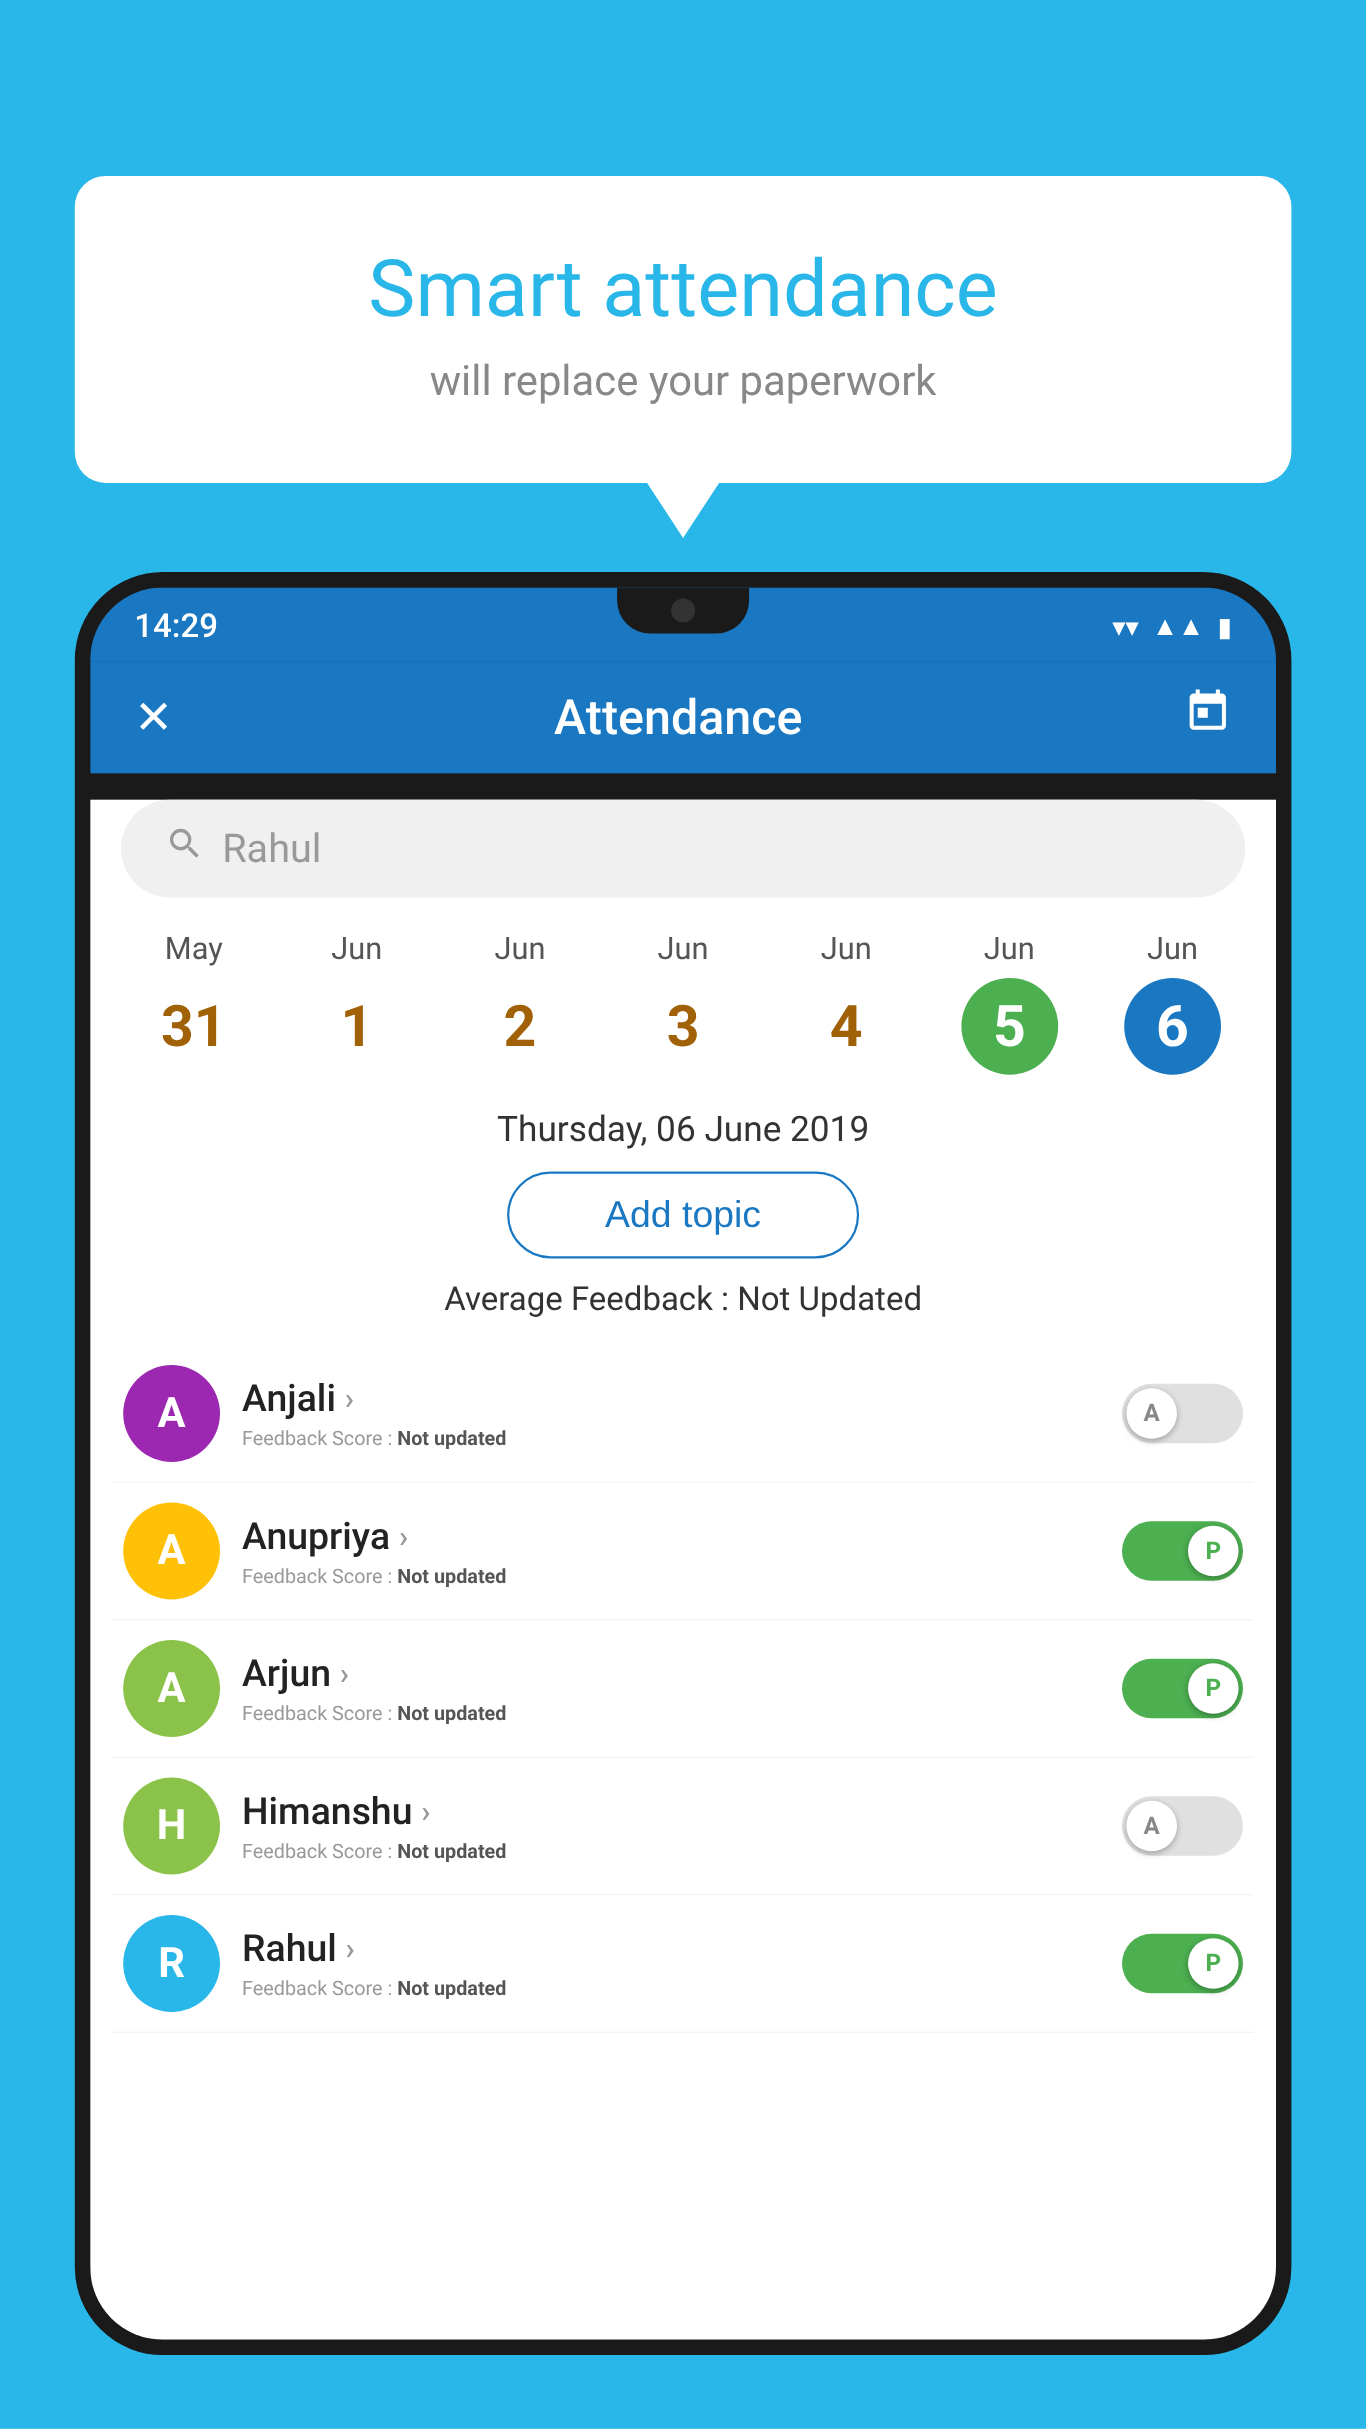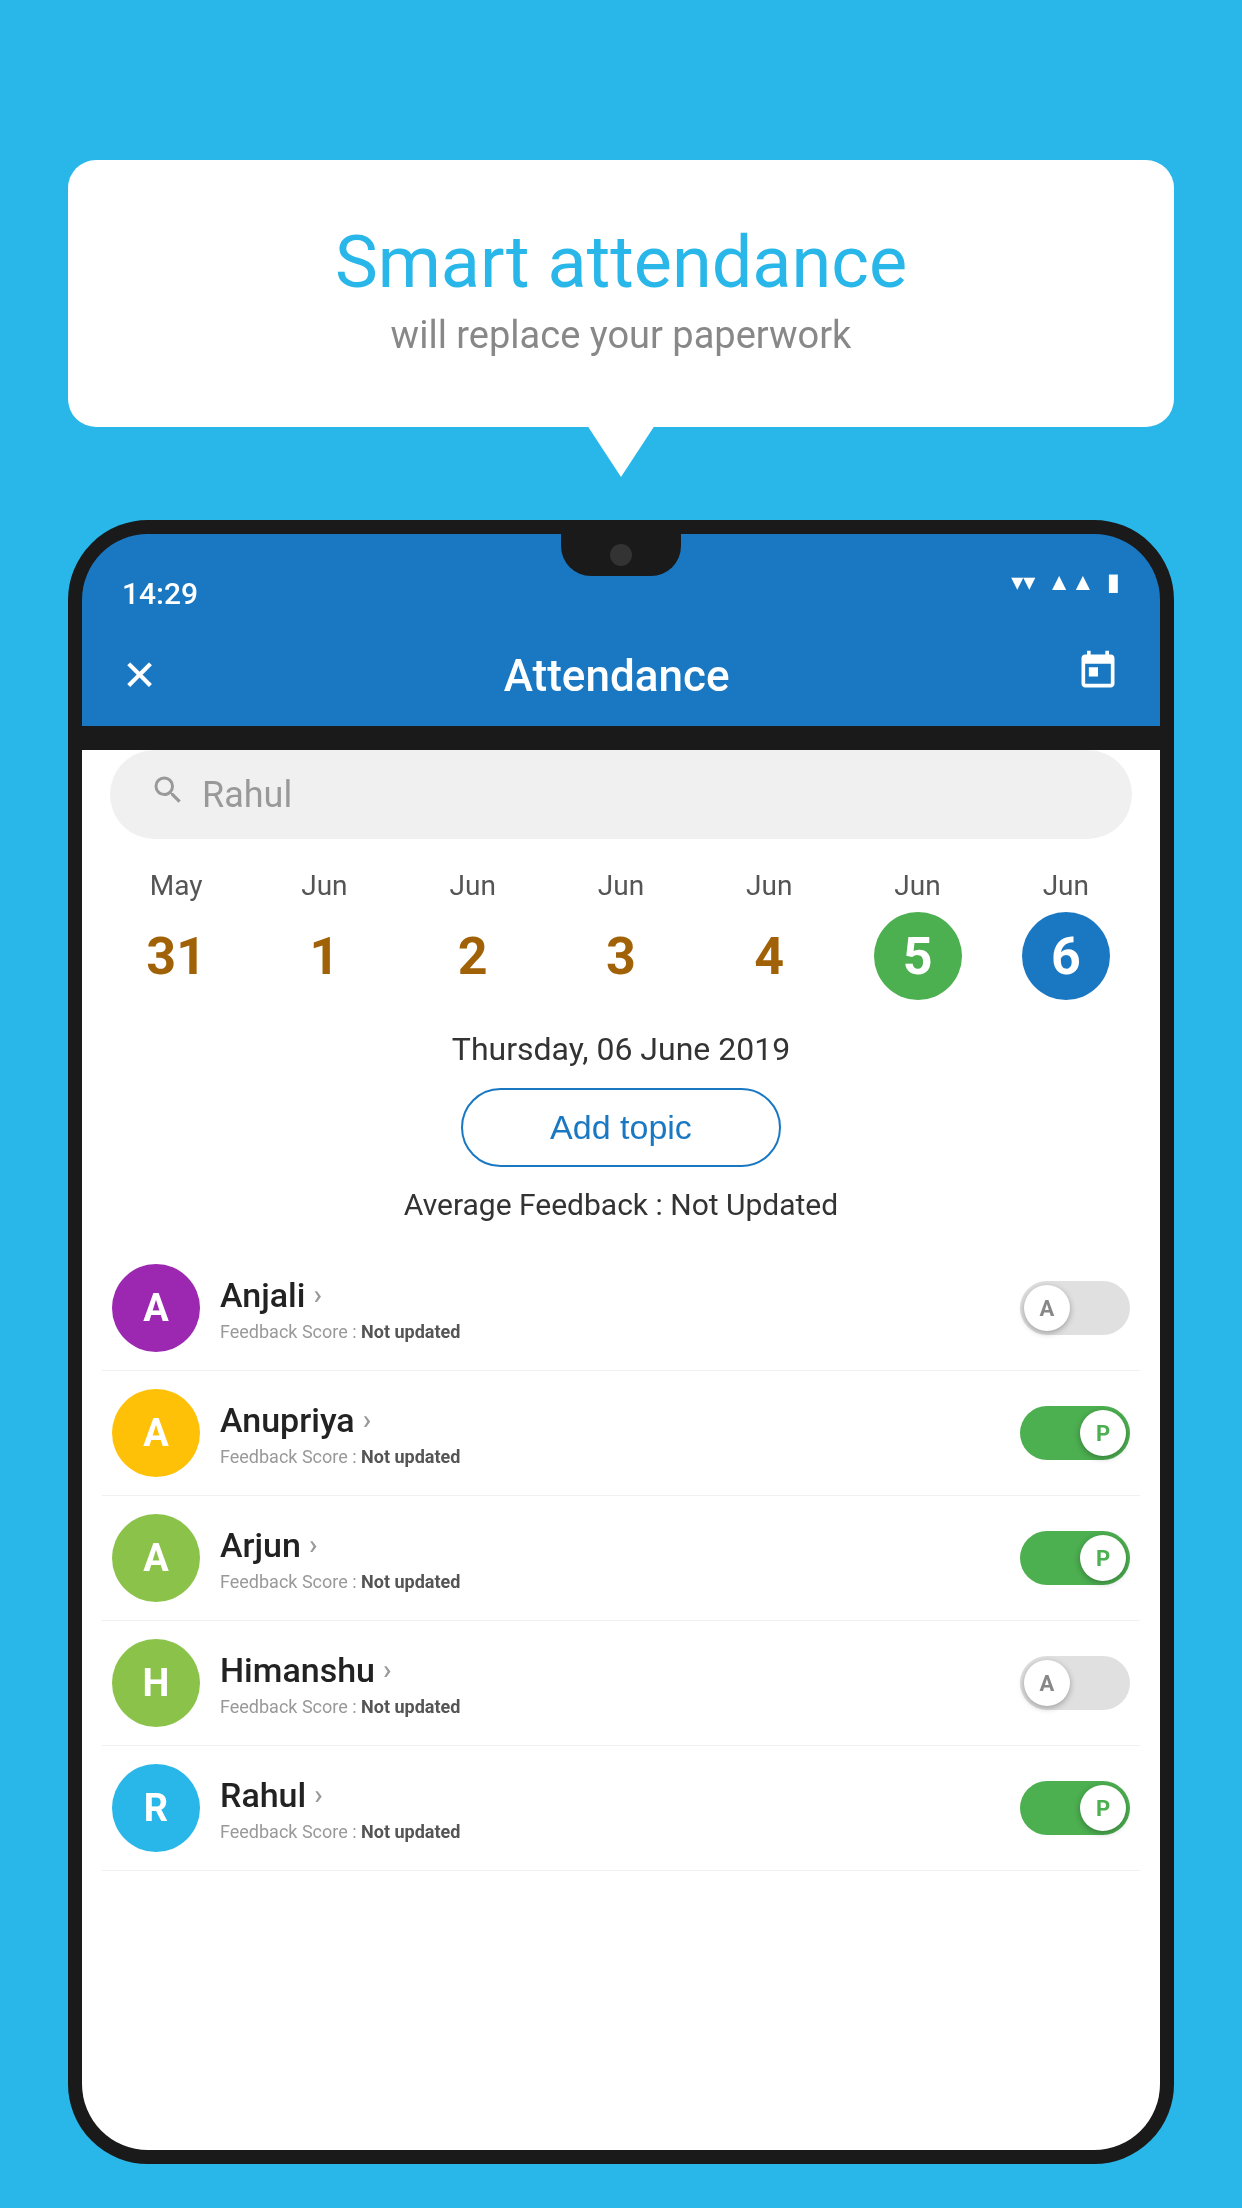--- a/index.html
+++ b/index.html
@@ -32,21 +32,21 @@
       transform: translateX(-50%);
       border-left: 36px solid transparent;
       border-right: 36px solid transparent;
       border-top: 55px solid white;
     }
 
     .bubble-title {
       font-size: 72px;
       color: #29b6e8;
       font-weight: 400;
-      margin-bottom: 8px;
+      margin-bottom: 20px;
     }
     .bubble-subtitle {
       font-size: 38px;
       color: #888;
       font-weight: 400;
     }
 
     
     .phone-wrapper {
       position: absolute;
@@ -71,21 +71,20 @@
       background: #1a78c2;
       padding: 18px 40px 14px;
       display: flex;
       justify-content: space-between;
       align-items: center;
     }
     .status-time {
       color: white;
       font-size: 30px;
       font-weight: 500;
-      margin-top: 24px;
     }
     .status-icons {
       display: flex;
       align-items: center;
       gap: 12px;
     }
     .status-icons span {
       color: white;
       font-size: 24px;
     }

